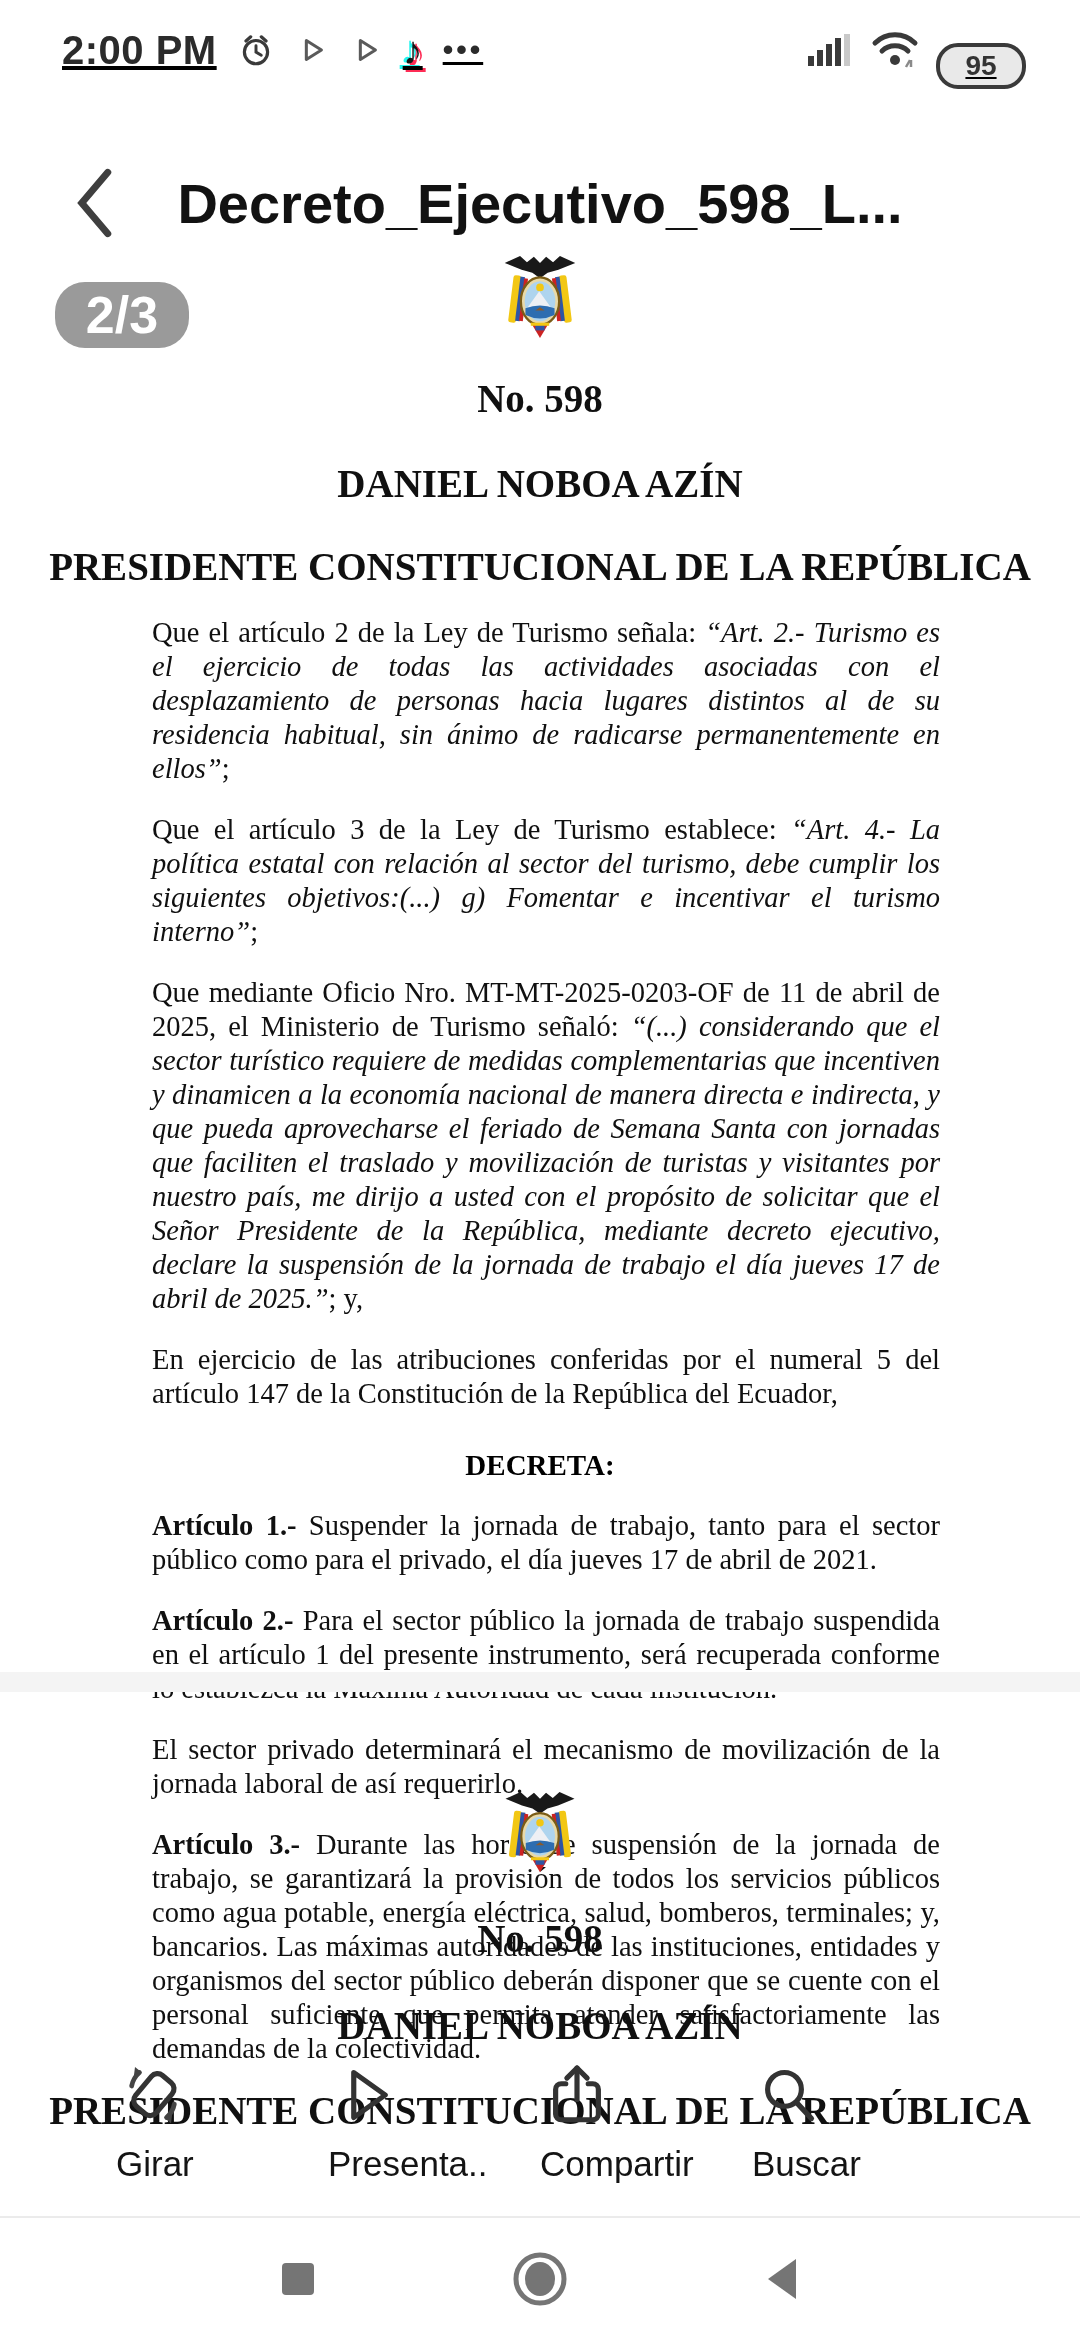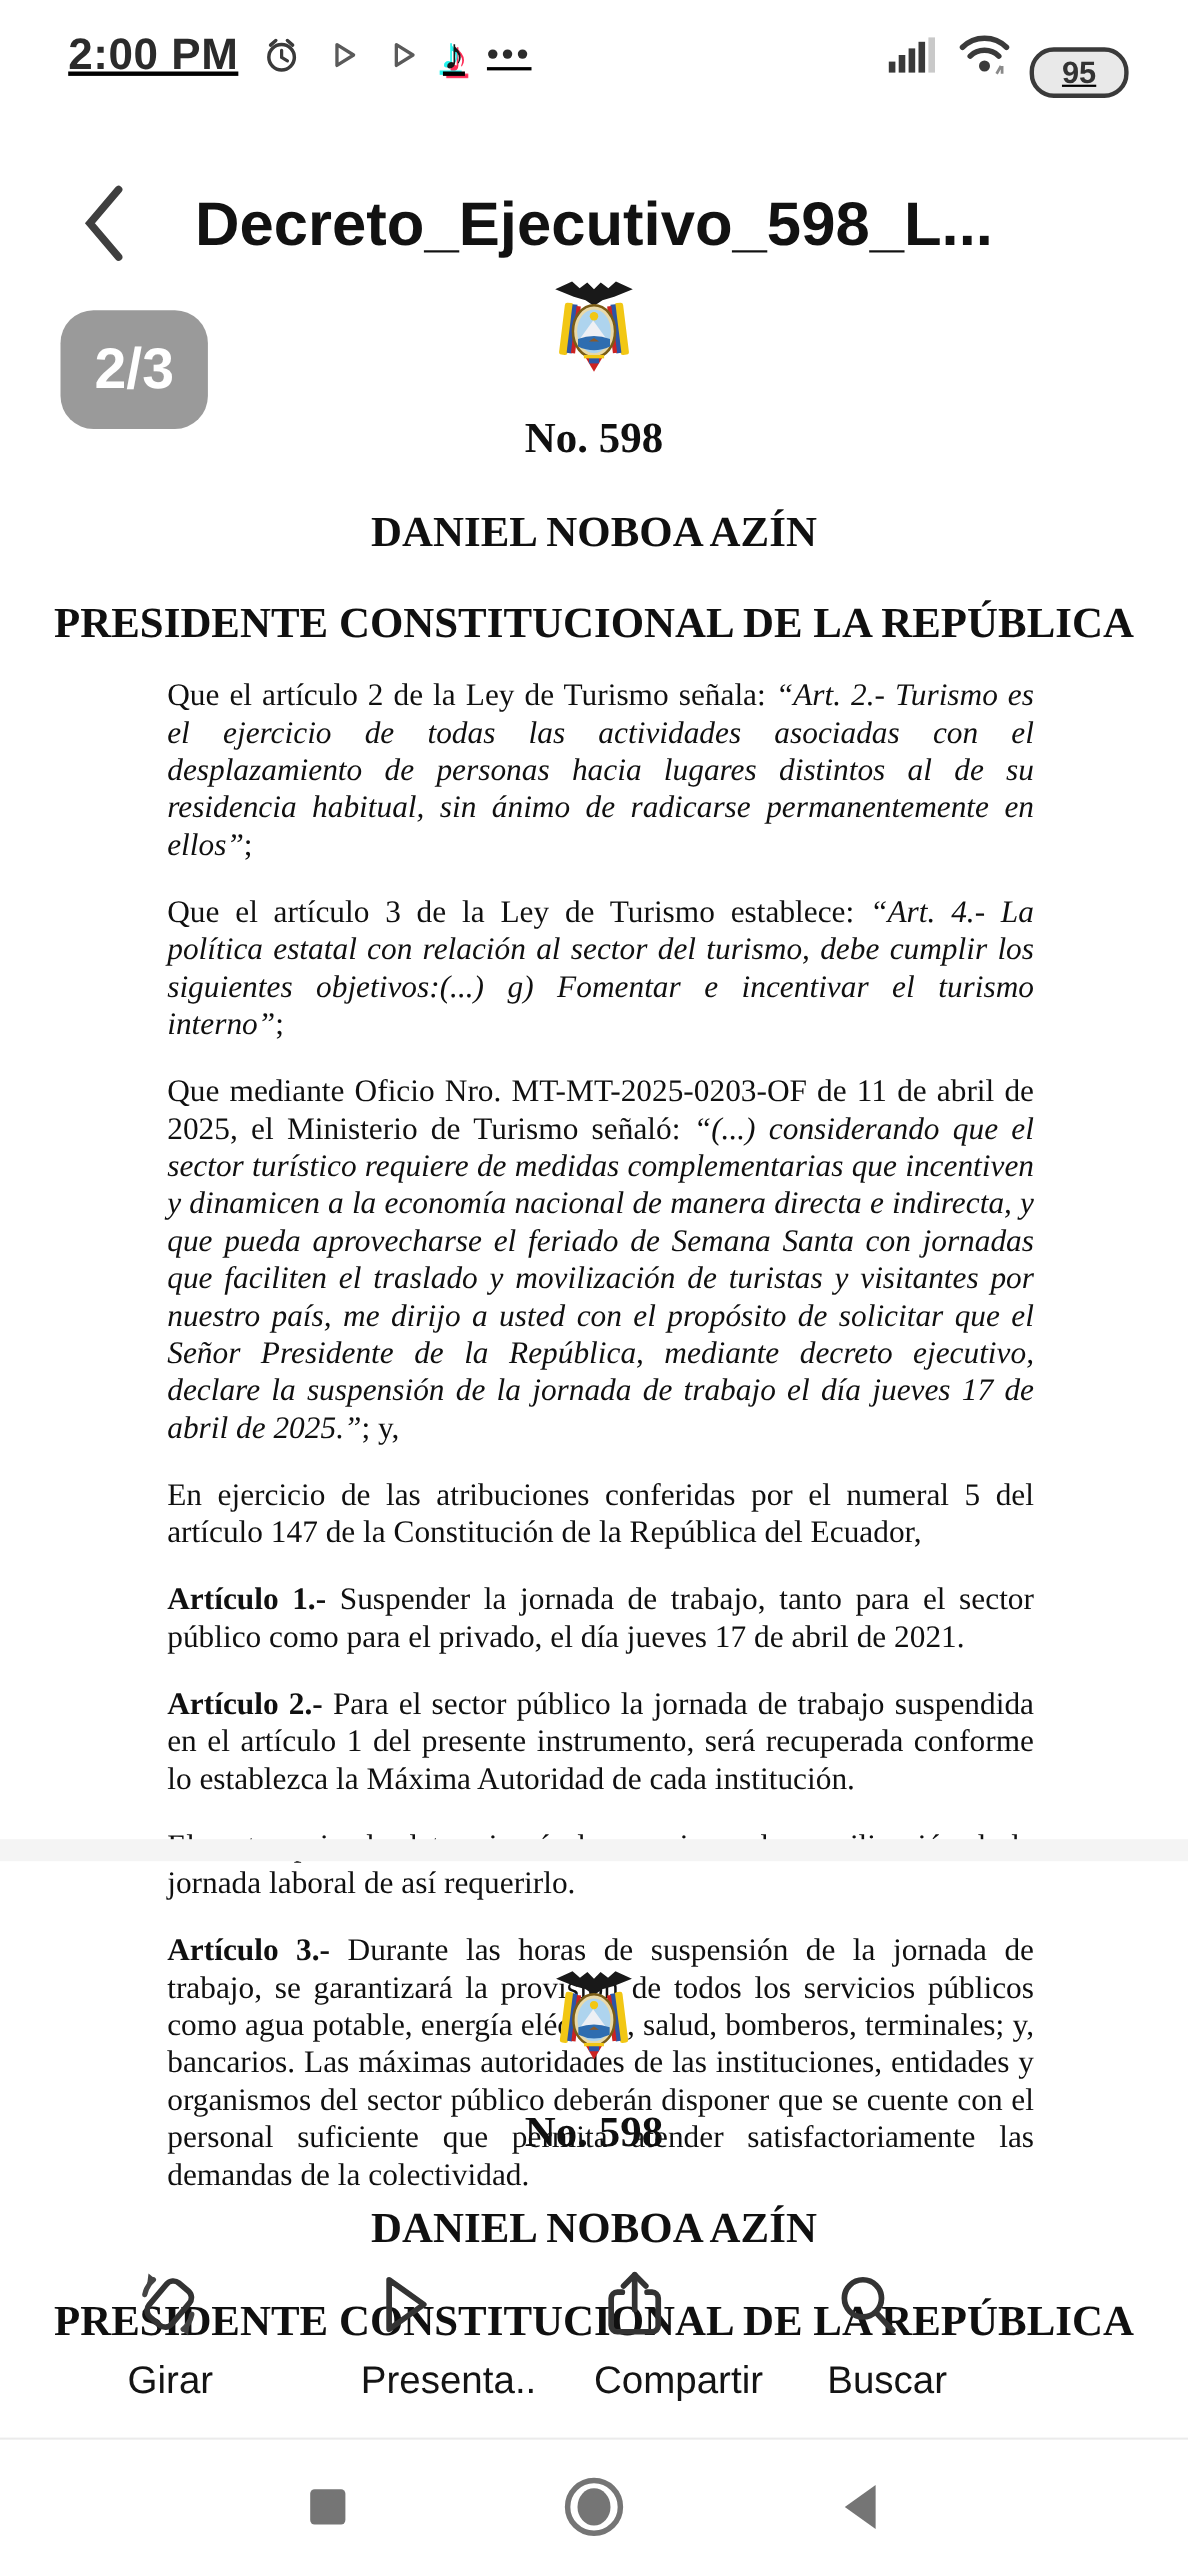--- a/index.html
+++ b/index.html
@@ -36,21 +36,21 @@
   }
   .back-btn { position:absolute; left:62px; top:18px; width:64px; height:94px;
     display:flex; align-items:center; justify-content:center; }
   .hdr-title {
     width:100%; text-align:center; font-size:56px; font-weight:700; color:#121212;
     white-space:nowrap; overflow:hidden;
   }
 
   
   .page-badge {
-    position:absolute; left:55px; top:282px; width:134px; height:108px;
+    position:absolute; left:55px; top:282px; width:134px; height:66px;
     background:var(--badge-bg,#9a9a9a); border-radius:30px;
     display:flex; align-items:center; justify-content:center;
     color:#ffffff; font-size:52px; font-weight:600; z-index:5;
   }
 
   
   .doc-page { position:absolute; left:0; width:1080px; }
   .page-1 { top:252px; }
   .page-2 { top:1788px; text-align:center; }
   .coat { display:block; margin:0 auto; }
@@ -178,20 +178,21 @@
   <div class="doc-serif doc-center dh-ptitle">PRESIDENTE CONSTITUCIONAL DE LA REPÚBLICA</div>
 
   <p class="para"><span>Que el artículo 2 de la Ley de Turismo señala: </span><span class="it">“Art. 2.- Turismo es el ejercicio de todas las actividades asociadas con el desplazamiento de personas hacia lugares distintos al de su residencia habitual, sin ánimo de radicarse permanentemente en ellos”</span><span>;</span></p>
 
   <p class="para"><span>Que el artículo 3 de la Ley de Turismo establece: </span><span class="it">“Art. 4.- La política estatal con relación al sector del turismo, debe cumplir los siguientes objetivos:(...) g) Fomentar e incentivar el turismo interno”</span><span>;</span></p>
 
   <p class="para"><span>Que mediante Oficio Nro. MT-MT-2025-0203-OF de 11 de abril de 2025, el Ministerio de Turismo señaló: </span><span class="it">“(...) considerando que el sector turístico requiere de medidas complementarias que incentiven y dinamicen a la economía nacional de manera directa e indirecta, y que pueda aprovecharse el feriado de Semana Santa con jornadas que faciliten el traslado y movilización de turistas y visitantes por nuestro país, me dirijo a usted con el propósito de solicitar que el Señor Presidente de la República, mediante decreto ejecutivo, declare la suspensión de la jornada de trabajo el día jueves 17 de abril de 2025.”</span><span>; y,</span></p>
 
   <p class="para">En ejercicio de las atribuciones conferidas por el numeral 5 del artículo 147 de la Constitución de la República del Ecuador,</p>
 
+  <div class="decreta">DECRETA:</div>
 
   <p class="para"><span class="art-lead">Artículo 1.-</span><span> Suspender la jornada de trabajo, tanto para el sector público como para el privado, el día jueves 17 de abril de 2021.</span></p>
 
   <p class="para"><span class="art-lead">Artículo 2.-</span><span> Para el sector público la jornada de trabajo suspendida en el artículo 1 del presente instrumento, será recuperada conforme lo establezca la Máxima Autoridad de cada institución.</span></p>
 
   <p class="para">El sector privado determinará el mecanismo de movilización de la jornada laboral de así requerirlo.</p>
 
   <p class="para"><span class="art-lead">Artículo 3.-</span><span> Durante las horas de suspensión de la jornada de trabajo, se garantizará la provisión de todos los servicios públicos como agua potable, energía eléctrica, salud, bomberos, terminales; y, bancarios. Las máximas autoridades de las instituciones, entidades y organismos del sector público deberán disponer que se cuente con el personal suficiente que permita atender satisfactoriamente las demandas de la colectividad.</span></p>
 </div>
 

